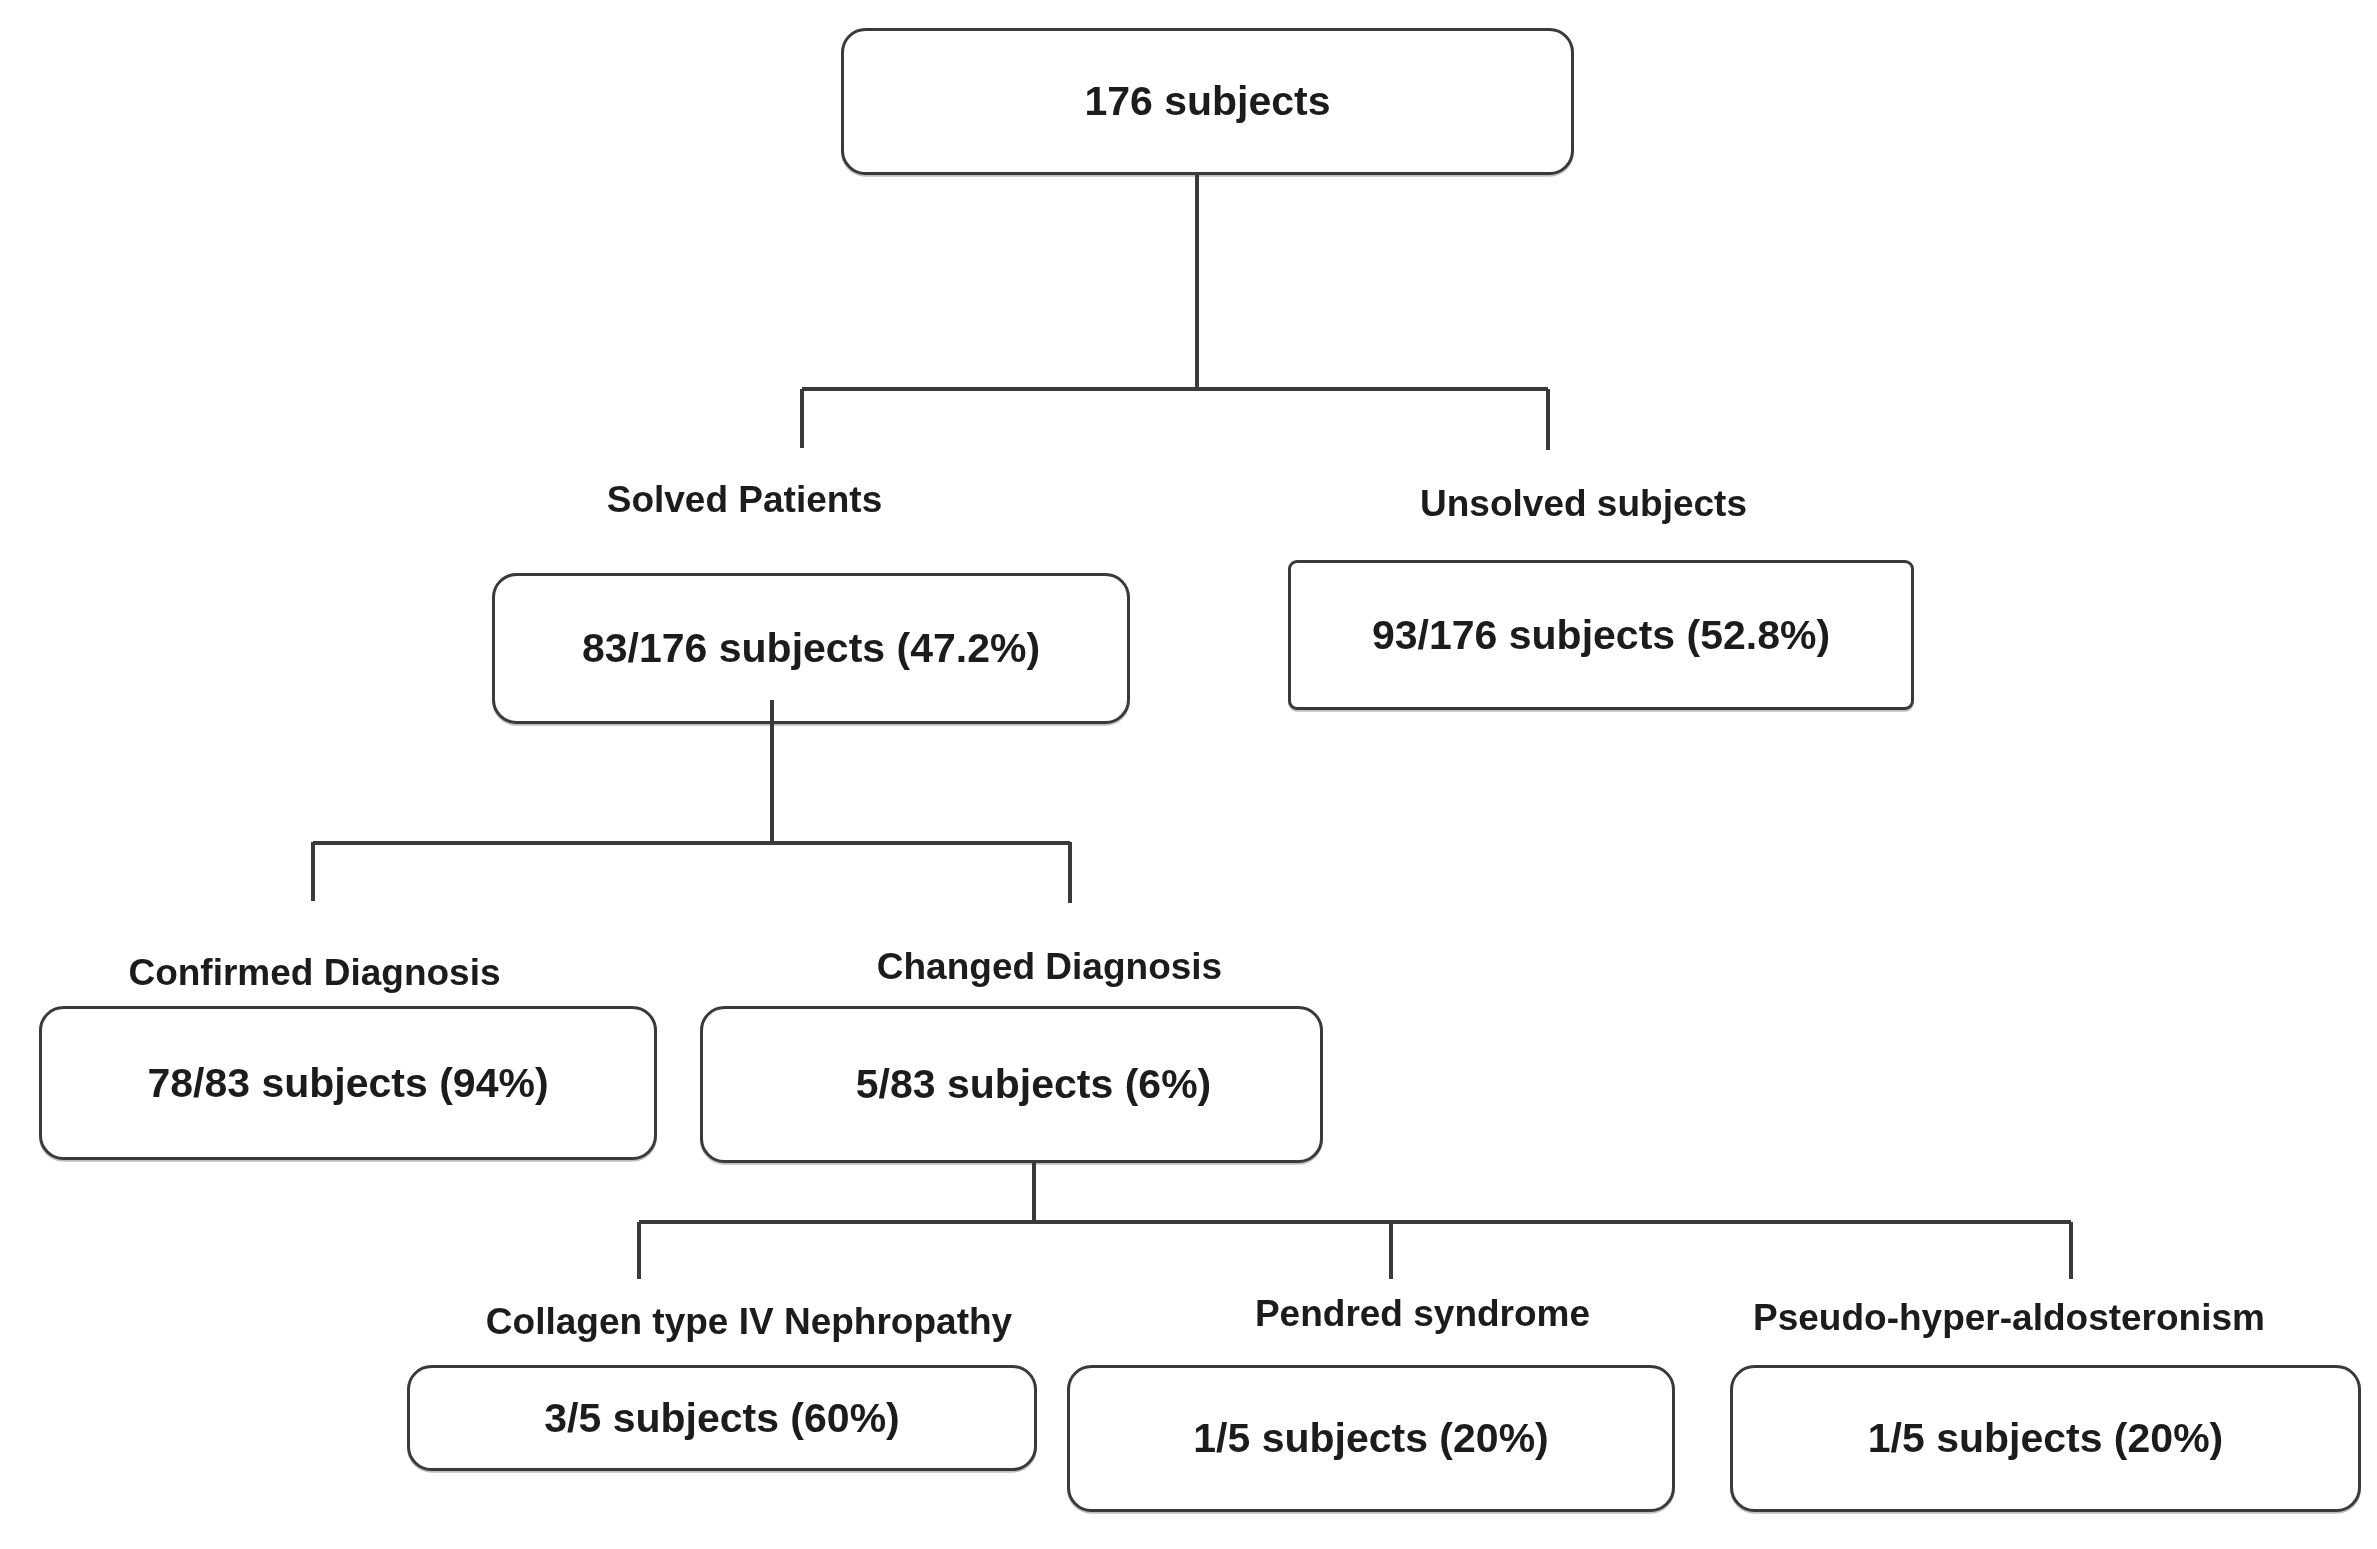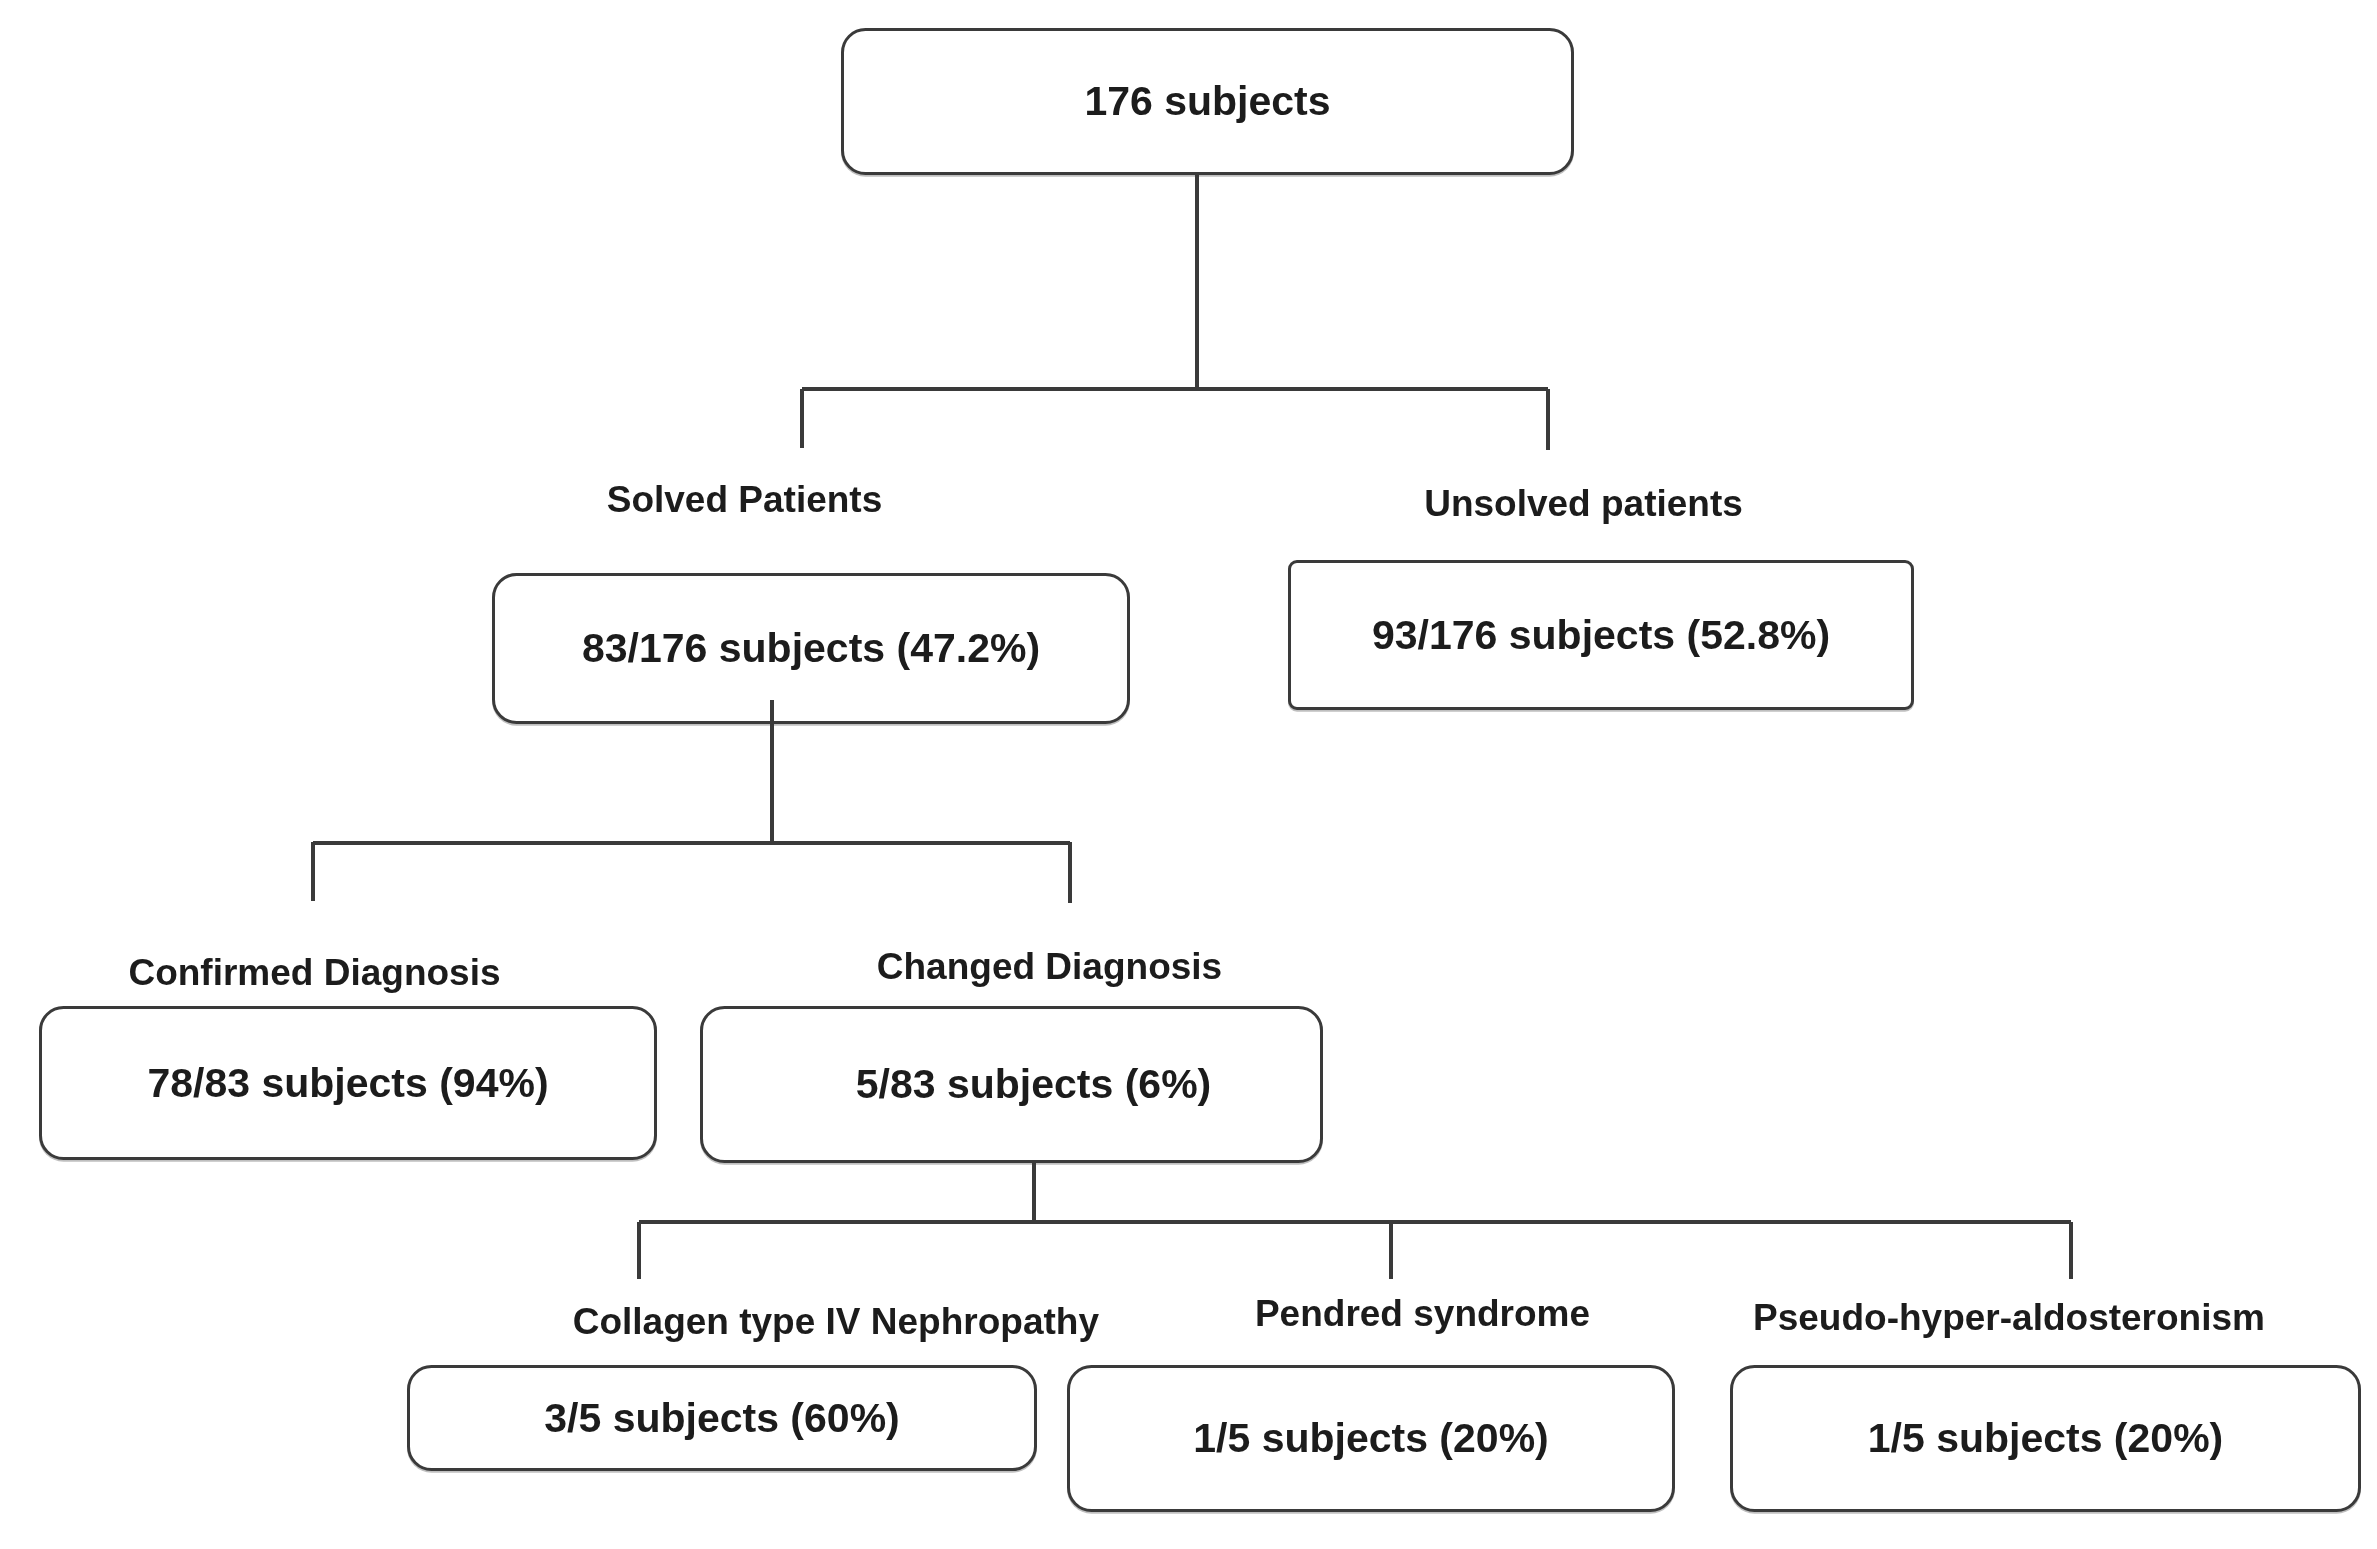--- a/index.html
+++ b/index.html
@@ -50,21 +50,21 @@
   #box-confirmed {left:39px;   top:1006px; width:618px; height:154px;}
   #box-changed   {left:700px;  top:1006px; width:623px; height:157px;padding-left:44px;}
   #box-collagen  {left:407px;  top:1365px; width:630px; height:106px;}
   #box-pendred   {left:1067px; top:1365px; width:608px; height:147px;}
   #box-pseudo    {left:1730px; top:1365px; width:631px; height:147px;}
   
   #label-solved    {left:482px;  top:479px;  width:525px;}
   #label-unsolved  {left:1321px; top:483px;  width:525px;}
   #label-confirmed {left:52px;   top:952px; width:525px;}
   #label-changed   {left:787px;  top:946px; width:525px;}
-  #label-collagen  {left:399px;  top:1301px; width:700px;text-align:right;}
+  #label-collagen  {left:399px;  top:1301px; width:700px;}
   #label-pendred   {left:1160px; top:1293px; width:525px;}
   #label-pseudo    {left:1703px; top:1297px; width:612px;}
   
   #l1-drop   {left:1195px; top:175px;  width:3.5px;   height:214px;}
   #l1-bar    {left:802px;  top:387px;  width:746px; height:3.5px;}
   #l1-stub-l {left:800px;  top:389px;  width:3.5px;   height:59px;}
   #l1-stub-r {left:1546px; top:389px;  width:3.5px;   height:61px;}
   
   #l2-drop   {left:770px;  top:700px;  width:3.5px;   height:143px;}
   #l2-bar    {left:313px;  top:841px;  width:757px; height:3.5px;}
@@ -85,21 +85,21 @@
   <div class="node" id="box-root">176 subjects</div>
 
   <div class="line" id="l1-drop"></div>
   <div class="line" id="l1-bar"></div>
   <div class="line" id="l1-stub-l"></div>
   <div class="line" id="l1-stub-r"></div>
 
   <div class="grouplabel" id="label-solved">Solved Patients</div>
   <div class="node" id="box-solved">83/176 subjects (47.2%)</div>
 
-  <div class="grouplabel" id="label-unsolved">Unsolved patients</div>
+  <div class="grouplabel" id="label-unsolved">Unsolved subjects</div>
   <div class="node" id="box-unsolved">93/176 subjects (52.8%)</div>
 
   <div class="line" id="l2-drop"></div>
   <div class="line" id="l2-bar"></div>
   <div class="line" id="l2-stub-l"></div>
   <div class="line" id="l2-stub-r"></div>
 
   <div class="grouplabel" id="label-confirmed">Confirmed Diagnosis</div>
   <div class="node" id="box-confirmed">78/83 subjects (94%)</div>
 

